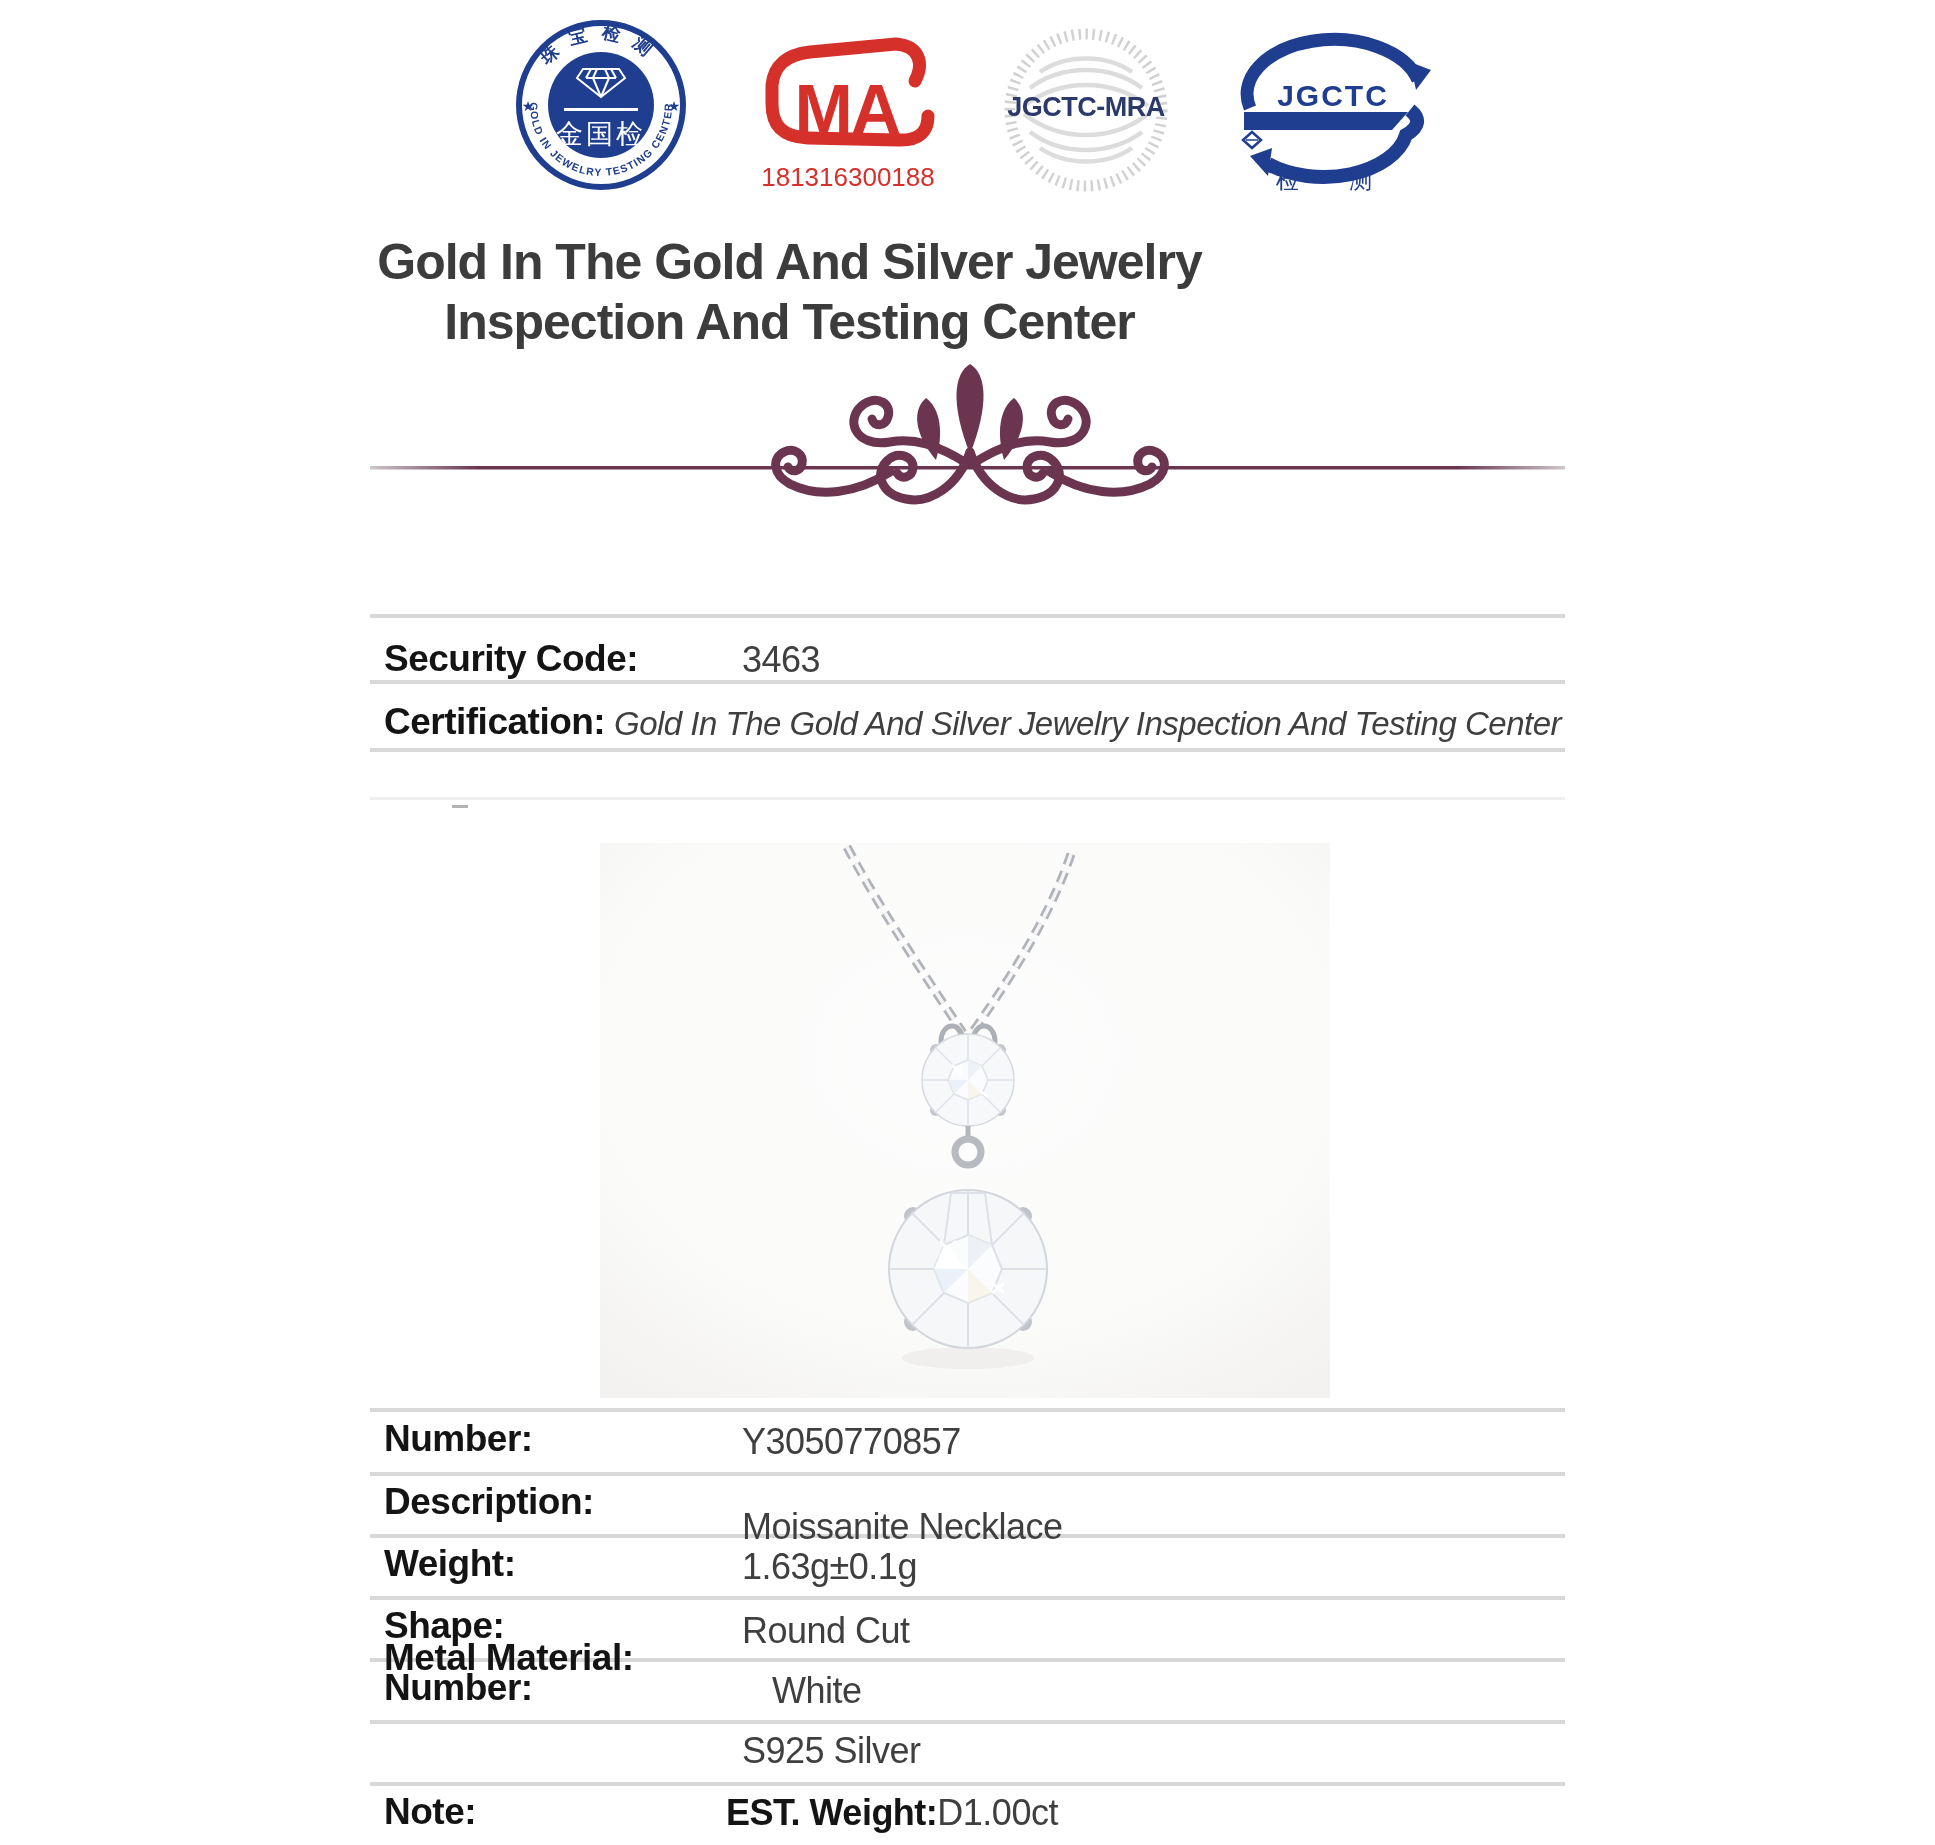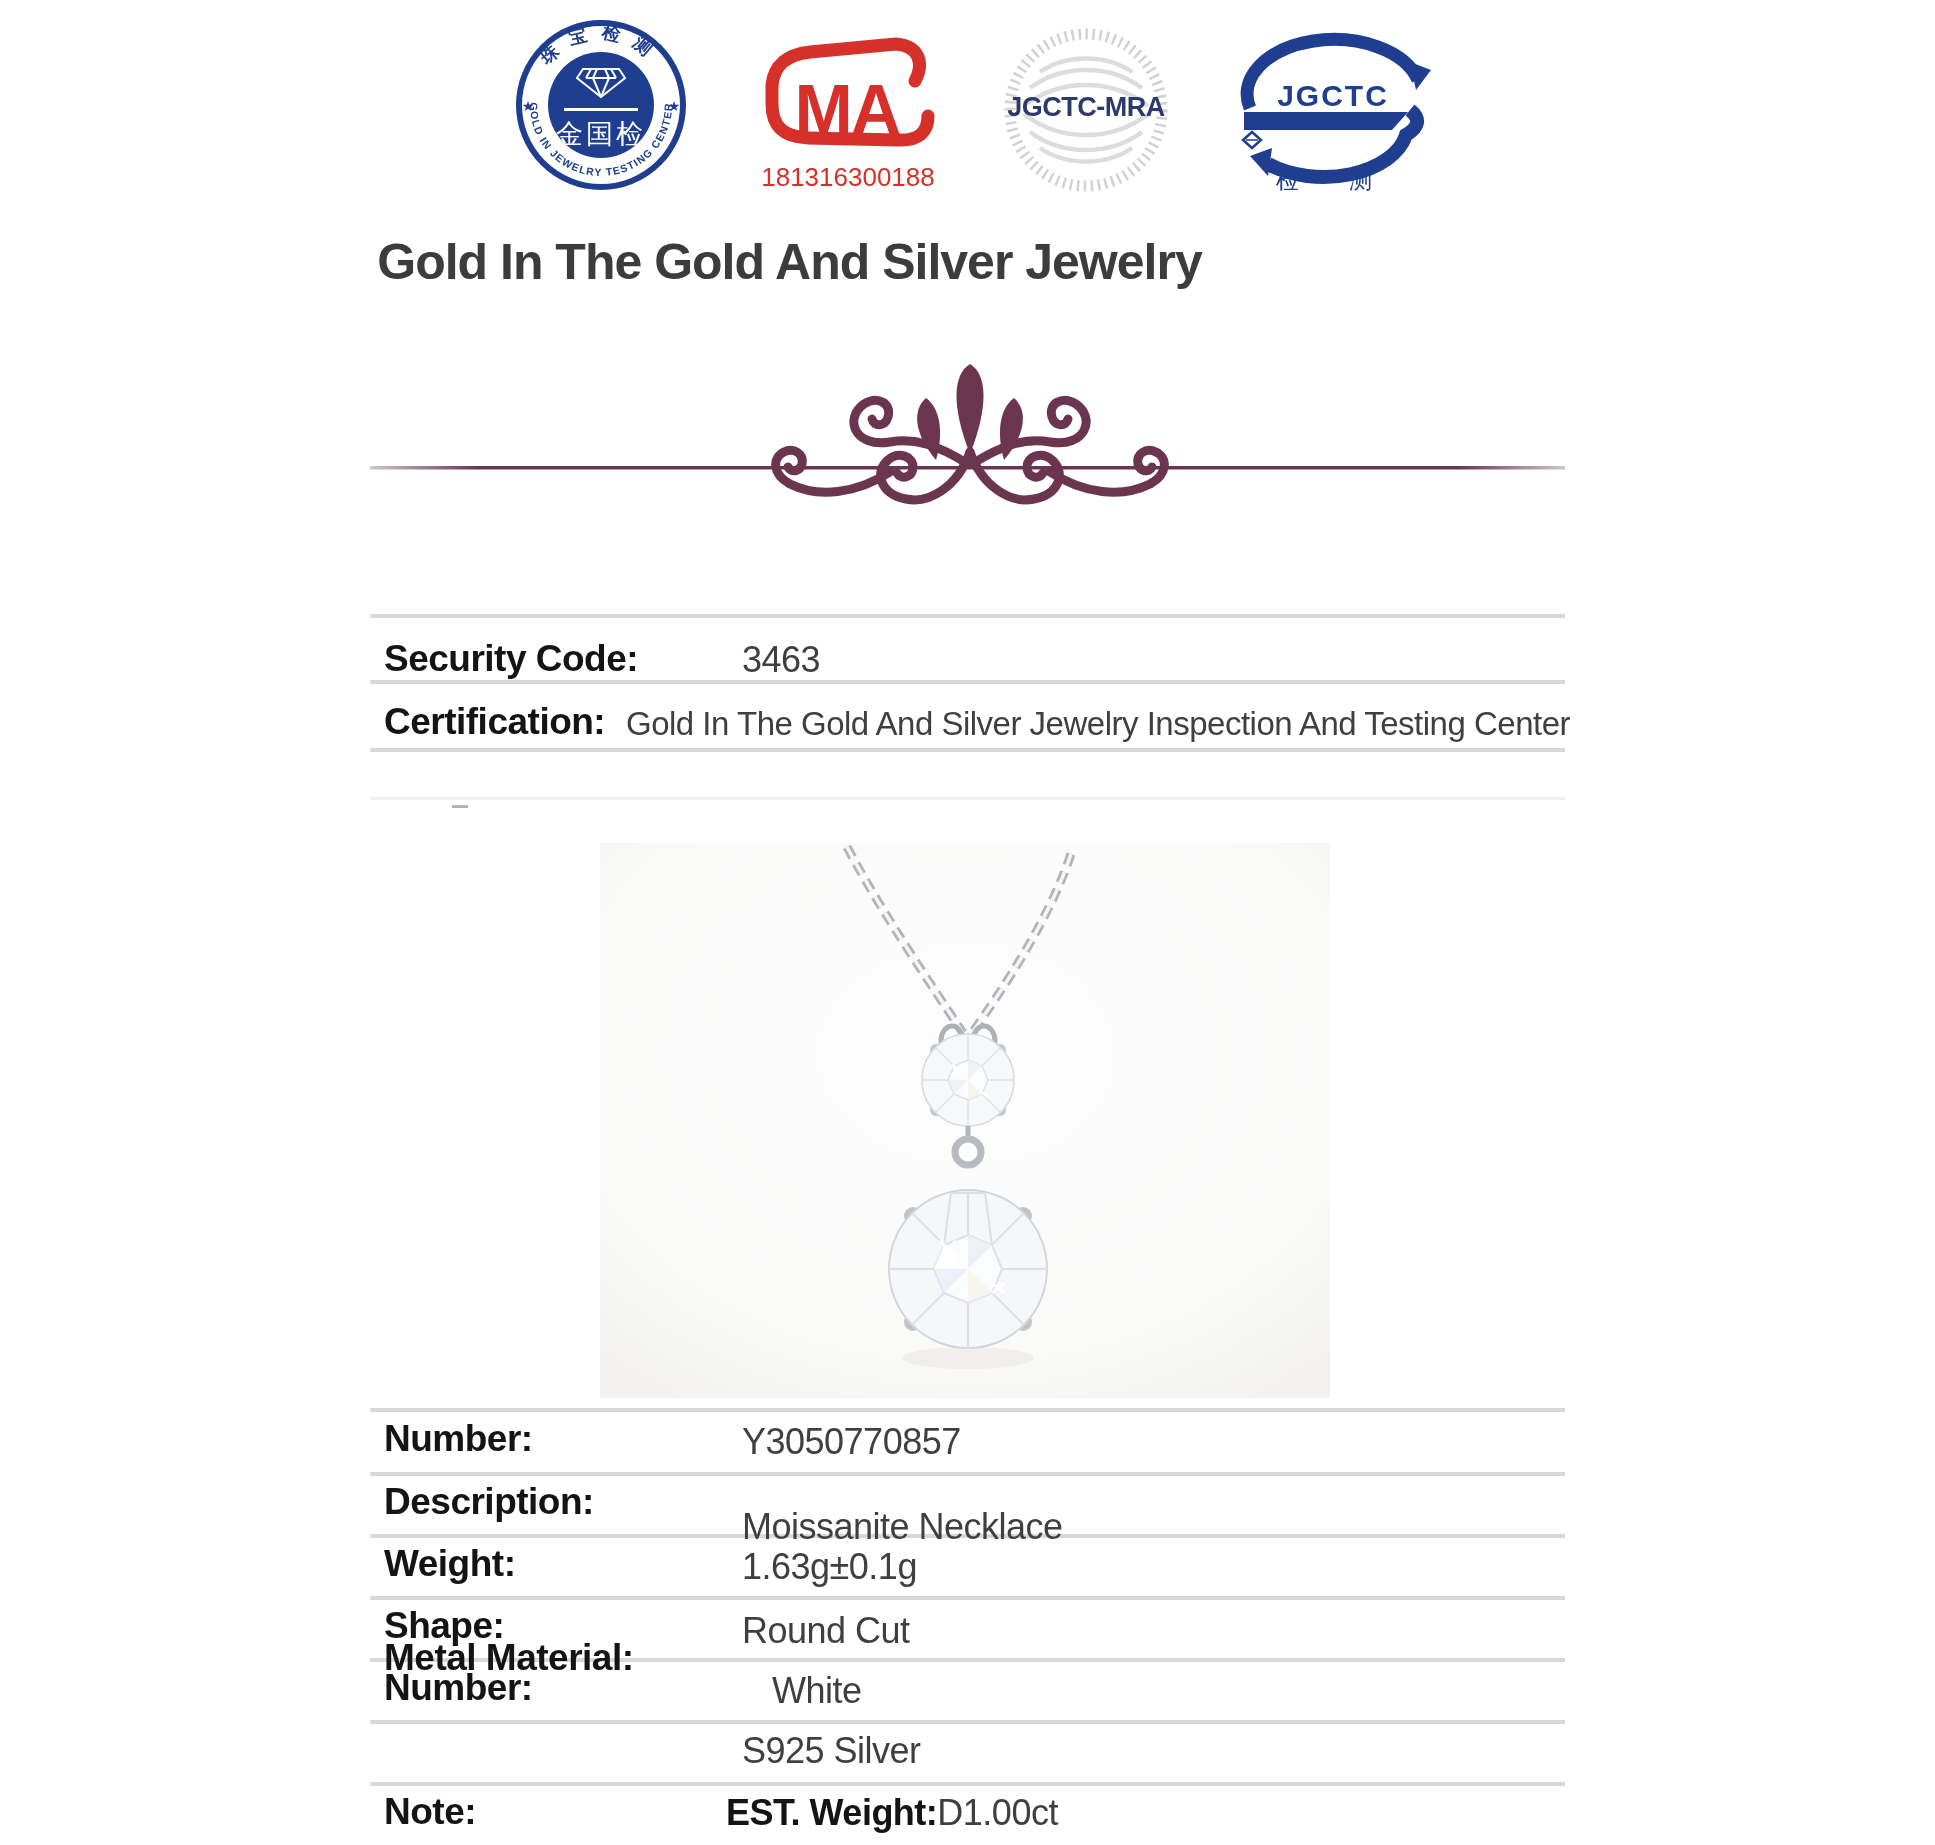--- a/index.html
+++ b/index.html
@@ -87,20 +87,21 @@
     <text x="101" y="78" font-size="30" font-weight="bold" letter-spacing="2" text-anchor="middle" style="fill:var(--navy)">JGCTC</text>
     <g>
       <polygon points="20,104 29,112 20,120 11,112" fill="#ffffff" style="stroke:var(--navy)" stroke-width="2.5"></polygon>
       <line x1="14" y1="112" x2="26" y2="112" style="stroke:var(--navy)" stroke-width="1.5"></line>
     </g>
     <text x="103" y="160" font-size="23" letter-spacing="22" text-anchor="middle" style="fill:var(--navy)">检 测</text>
   </svg>
 
   <div class="cert-title">
     <div>Gold In The Gold And Silver Jewelry</div>
+    <div>Inspection And Testing Center</div>
   </div>
 
   <svg class="abs" style="left:370px;top:352px;" width="1195" height="200" viewBox="0 0 1195 200">
     <defs>
       <linearGradient id="hairline" x1="0" y1="0" x2="1" y2="0">
         <stop offset="0" stop-color="#cfc6cb"></stop>
         <stop offset="0.09" style="stop-color:var(--maroon)"></stop>
         <stop offset="0.91" style="stop-color:var(--maroon)"></stop>
         <stop offset="1" stop-color="#cfc6cb"></stop>
       </linearGradient>
@@ -131,21 +132,21 @@
     <div class="hline" style="top:748px;"></div>
     <div class="hline faint" style="top:797px;"></div>
     <div class="dash-artifact" style="left:82px;top:805px;width:16px;height:3px;"></div>
 
     <div>
       <div class="row-label" style="top:600px;margin-top:38px;">Security Code:</div>
       <div class="row-value" style="left:372px;top:639px;text-align:center;">3463</div>
     </div>
     <div>
       <div class="row-label" style="top:701px;">Certification:</div>
-      <div class="row-value small" style="left:256px;top:705px;">Gold In The Gold And Silver Jewelry Inspection And Testing Center</div>
+      <div class="row-value small" style="left:244px;top:705px;font-style:italic;">Gold In The Gold And Silver Jewelry Inspection And Testing Center</div>
     </div>
   </div>
 
   <svg class="abs" style="left:600px;top:843px;" width="730" height="555" viewBox="0 0 730 555">
     <defs>
       <radialGradient id="phbg" cx="50%" cy="38%" r="75%">
         <stop offset="0" stop-color="#fdfdfd"></stop>
         <stop offset="0.7" stop-color="#fafaf9"></stop>
         <stop offset="1" stop-color="#f3f2f1"></stop>
       </radialGradient>

